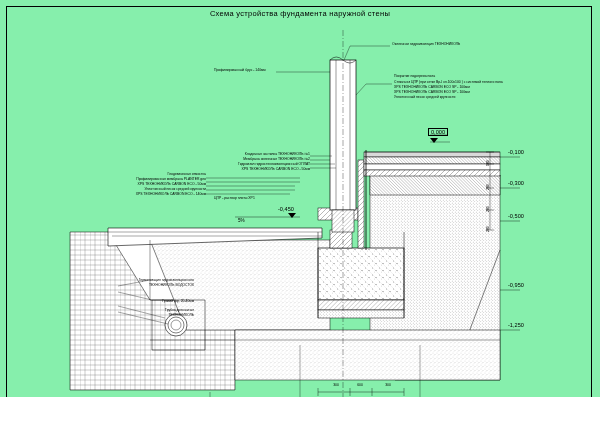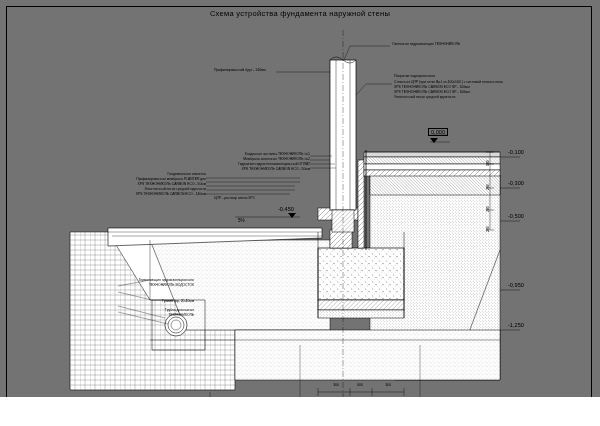--- a/index.html
+++ b/index.html
@@ -7,21 +7,21 @@
     padding: 0;
     background: #ffffff;
   }
   body {
     font-family: "Liberation Sans", sans-serif;
   }
   #sheet {
     position: relative;
     width: 600px;
     height: 397px;
-    background: #737373;
+    background: #86efac;
     overflow: hidden;
   }
   .frame {
     position: absolute;
     left: 6px;
     top: 6px;
     width: 586px;
     height: 412px;
     border: 1px solid #000;
     box-sizing: border-box;

